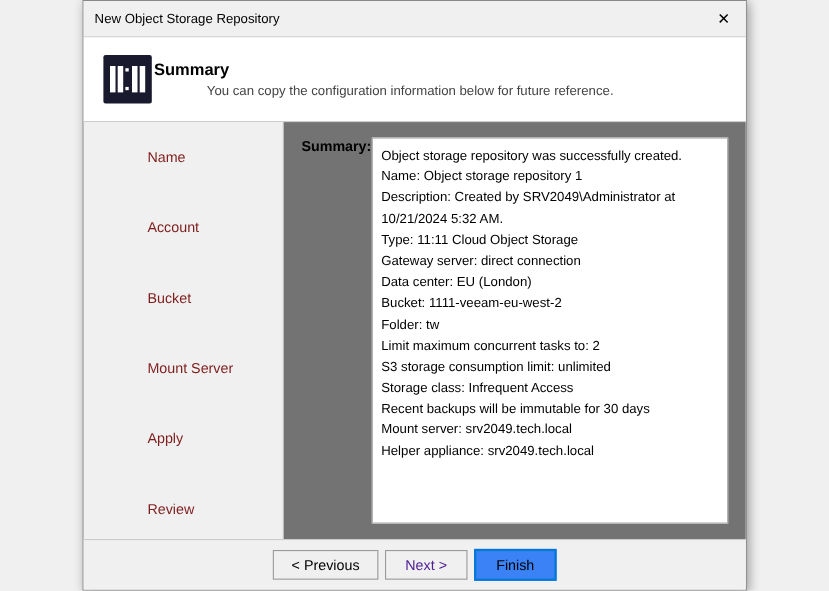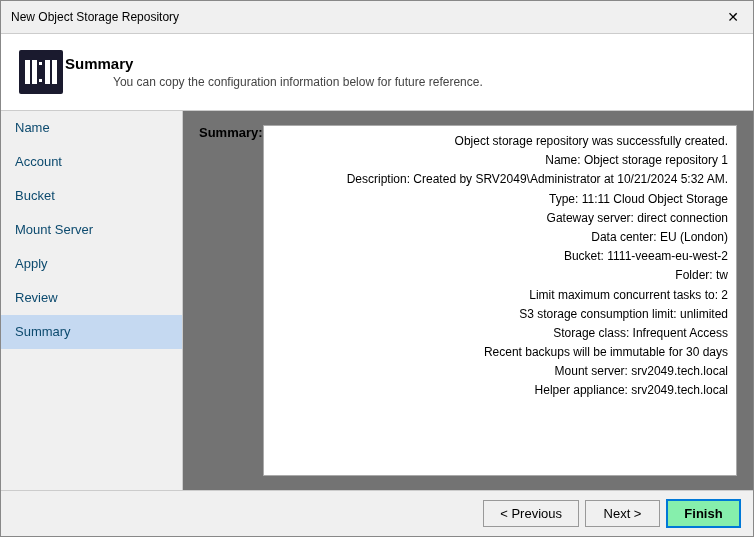--- a/index.html
+++ b/index.html
@@ -6,21 +6,21 @@
     body {
       font-family: 'Segoe UI', Tahoma, Geneva, Verdana, sans-serif;
       font-size: 13px;
       background: #f0f0f0;
       display: flex;
       align-items: center;
       justify-content: center;
       min-height: 100vh;
     }
     .dialog {
-      width: 754px;
+      width: 604px;
       height: 537px;
       background: #f0f0f0;
       border: 1px solid #888;
       box-shadow: 2px 2px 10px rgba(0,0,0,0.4);
       display: flex;
       flex-direction: column;
     }
     .title-bar {
       background: #f0f0f0;
       border-bottom: 1px solid #ccc;
@@ -66,25 +66,26 @@
       flex: 1;
       overflow: hidden;
     }
     .sidebar {
       width: 182px;
       background: #f0f0f0;
       border-right: 1px solid #ccc;
       flex-shrink: 0;
     }
     .sidebar-item {
-      padding: 9px 14px;
-      font-size: 13px;
-      color: #0c4a6e;
+      padding: 24px 14px;
+      font-size: 13px;
+      color: #7f1d1d;
       cursor: pointer;
       border-bottom: 1px solid transparent;
+      margin-left: 44px;
     }
     .sidebar-item.active {
       background: #c5d9f1;
       font-weight: normal;
     }
     .main {
       flex: 1;
       padding: 14px 16px;
       background: #737373;
       display: flex;
@@ -97,47 +98,46 @@
     }
     .summary-box {
       flex: 1;
       border: 1px solid #aaa;
       background: #fff;
       padding: 6px 8px;
       overflow-y: auto;
       font-size: 12px;
       line-height: 1.6;
       color: #000;
-      text-align: right;
     }
     .footer {
       border-top: 1px solid #ccc;
       background: #f0f0f0;
       padding: 8px 12px;
       display: flex;
       align-items: center;
-      justify-content: flex-end;
+      justify-content: center;
       gap: 6px;
     }
     .btn {
       padding: 5px 16px;
       font-size: 13px;
       cursor: pointer;
       border: 1px solid #999;
       background: #f0f0f0;
       min-width: 75px;
     }
     .btn:disabled {
-      color: #000000;
+      color: #4c1d95;
       cursor: default;
     }
     .btn-finish {
       border: 2px solid #0078d7;
-      background: #86efac;
-      font-weight: bold;
+      background: #3b82f6;
+      font-weight: normal;
     }
     
     .logo-svg {
       width: 48px;
       height: 48px;
     }
   </style>
 </head>
 <body>
 

